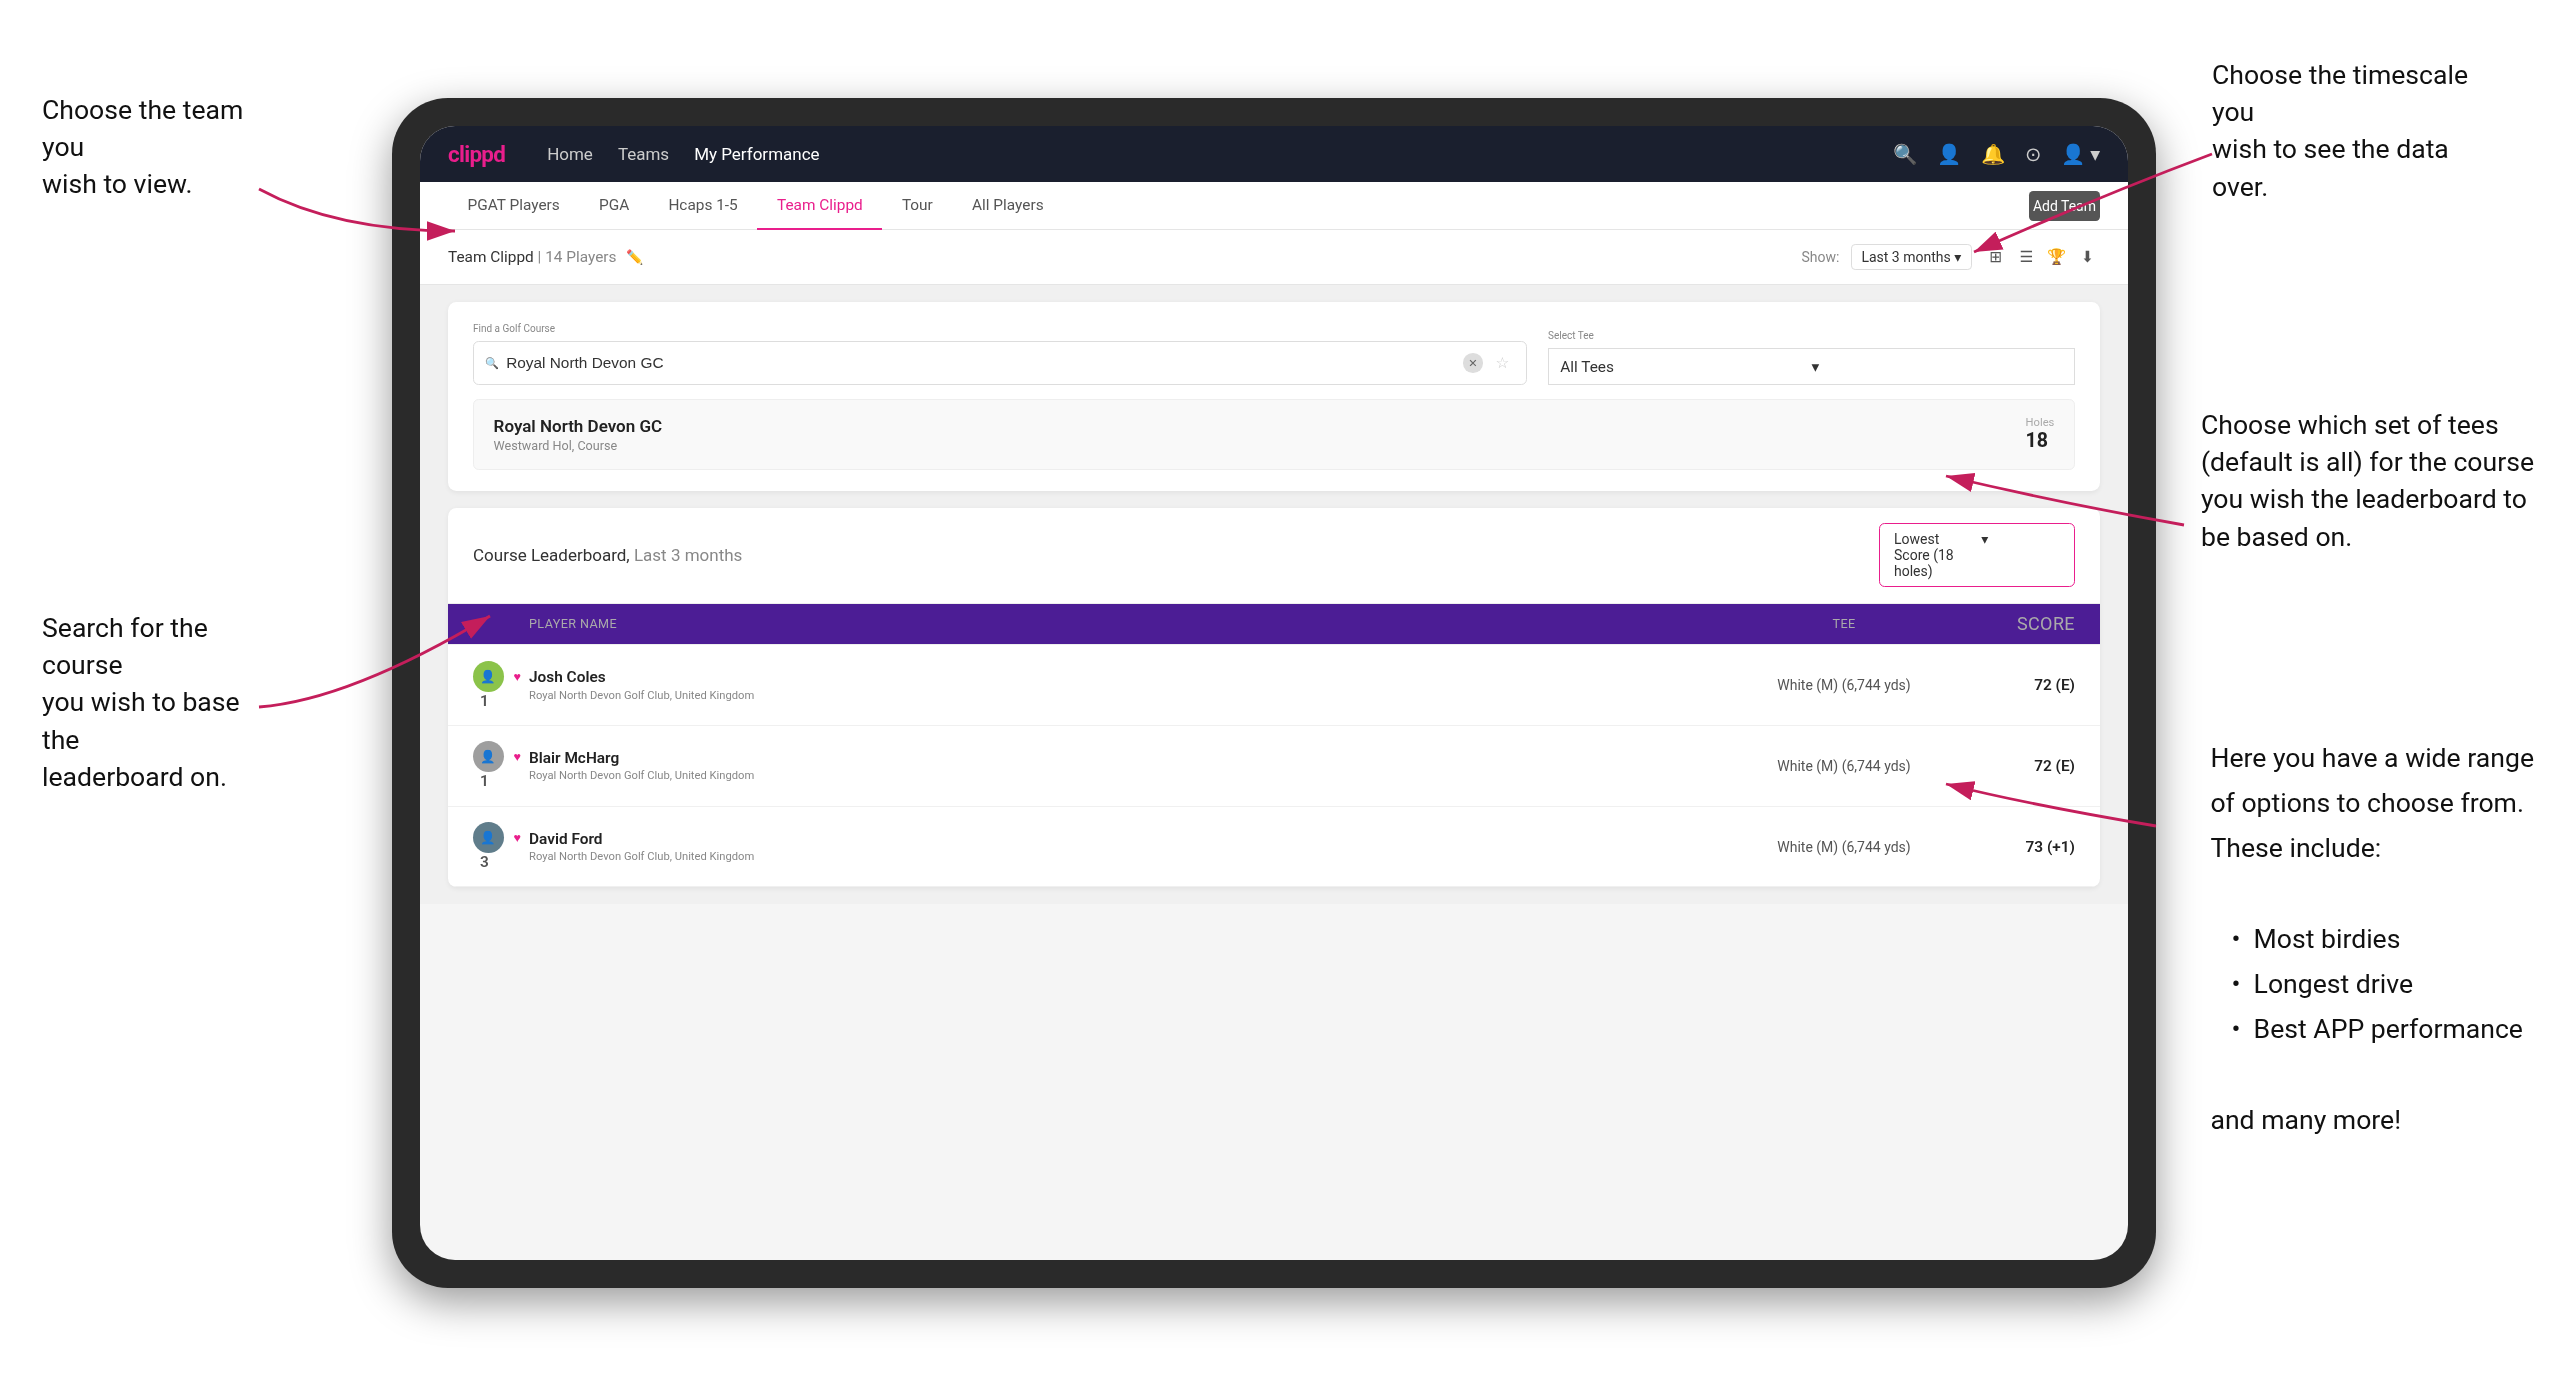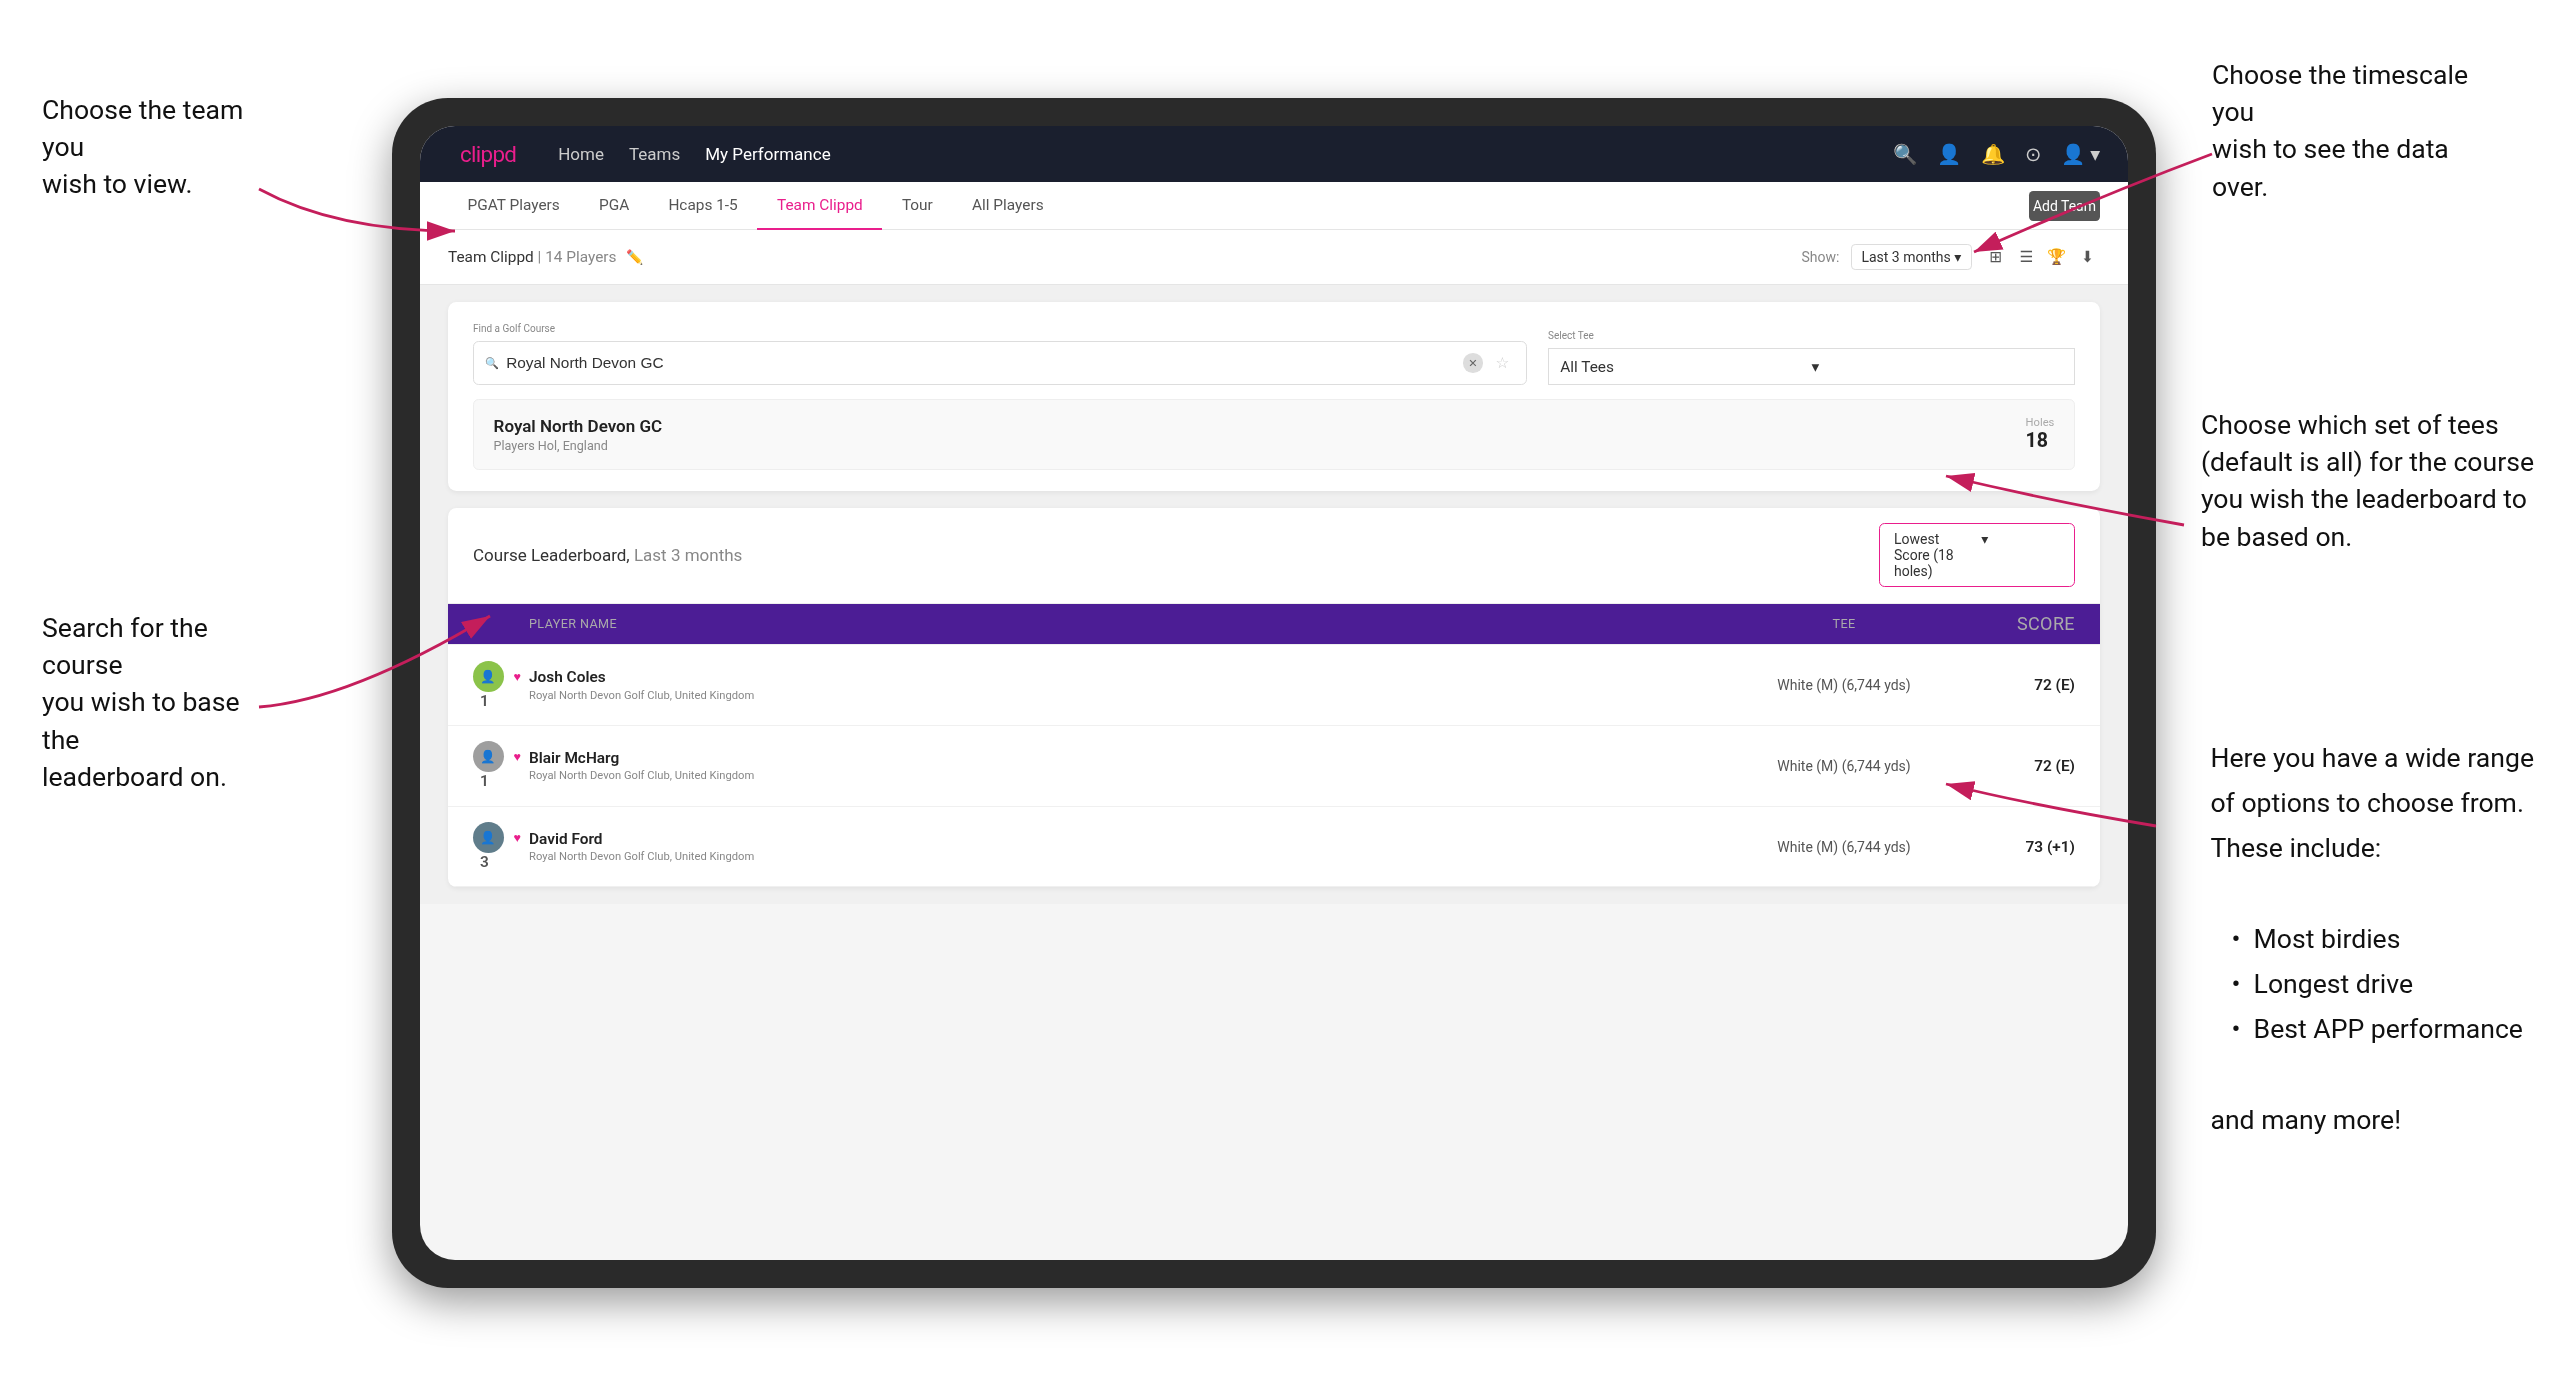--- a/index.html
+++ b/index.html
@@ -58,23 +58,22 @@
       height: 56px;
       display: flex;
       align-items: center;
       padding: 0 28px;
       gap: 28px;
     }
 
     .nav-logo {
       color: #e91e8c;
       font-size: 22.4px;
-      font-weight: 400;
+      font-weight: 700;
       letter-spacing: -0.7px;
-      margin-left: 12px;
     }
 
     .nav-links {
       display: flex;
       gap: 25px;
       margin-left: 14px;
     }
 
     .nav-link {
       color: #ccc;
@@ -556,21 +555,21 @@
             <div class="select-wrap">
               <span>All Tees</span>
               <span class="chevron">▾</span>
             </div>
           </div>
         </div>
 
         <div class="course-result">
           <div class="course-info">
             <h3>Royal North Devon GC</h3>
-            <p>Players Hol, England</p>
+            <p>Westward Hol, Course</p>
           </div>
           <div class="holes-box">
             <div class="holes-label">Holes</div>
             <div class="holes-value">18</div>
           </div>
         </div>
       </div>
 
       <div class="leaderboard-card">
         <div class="leaderboard-header">

